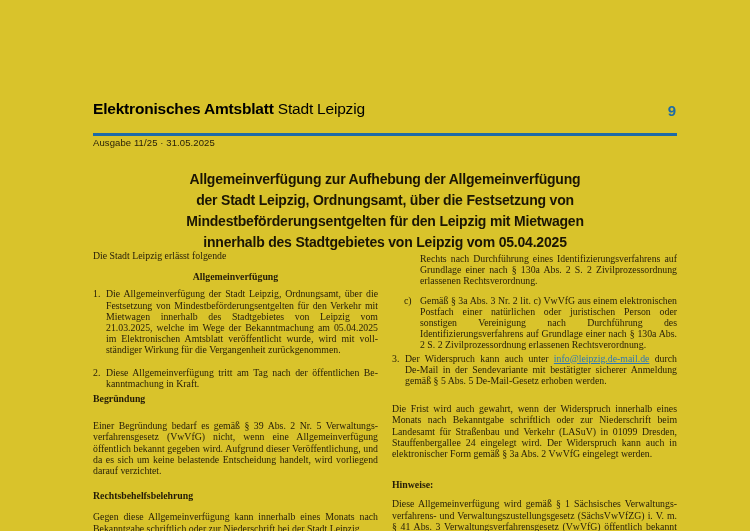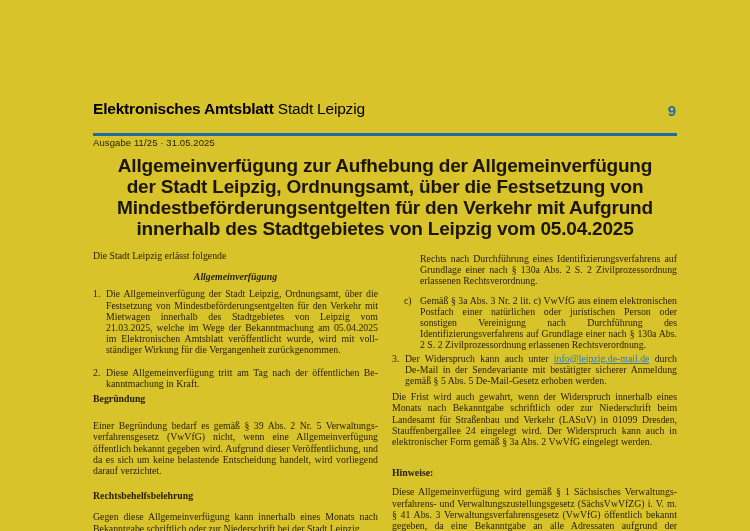--- a/index.html
+++ b/index.html
@@ -27,24 +27,24 @@
   }
   .page-number {
     position:absolute; right:1px; top:2px;
     font-family:"Liberation Sans", sans-serif;
     font-size:15px; font-weight:700; color:#1e6ba6;
   }
   .header-rule { position:absolute; left:0; top:133px; width:584px; height:3px; background:#1e6ba6; }
 
   
   .doc-title {
-    position:absolute; left:0; top:155px; width:584px;
+    position:absolute; left:0; top:169px; width:584px;
     text-align:center;
     font-family:"Liberation Sans", sans-serif;
-    font-weight:700; font-size:19px; line-height:21px;
+    font-weight:700; font-size:14px; line-height:21px;
     letter-spacing:-0.2px; color:#1b1504;
   }
   .doc-title .title-line { white-space:nowrap; }
 
   
   .columns { position:absolute; left:0; top:250px; width:584px; height:281px; overflow:hidden; }
   .col { position:absolute; top:0; width:285px; font-size:9.8px; line-height:11.2px; text-align:justify; }
   .col-left  { left:0; }
   .col-right { left:299px; padding-top:3px; }
 
@@ -52,31 +52,31 @@
   .heading { font-weight:700; text-align:left; }
   .heading-center { font-weight:700; text-align:center; }
 
   .list-item { position:relative; padding-left:13px; }
   .list-item > .marker { position:absolute; left:0; top:0; }
   .sub-item { position:relative; padding-left:28px; }
   .sub-item > .marker { position:absolute; left:12px; top:0; }
   .cont-indent { padding-left:28px; }
 
   
-  .mt-heading-center { margin-top:10px;font-style:italic; }
+  .mt-heading-center { margin-top:10px; }
   .mt-item1 { margin-top:6px; }
   .mt-item2 { margin-top:11px; }
   .mt-begruendung { margin-top:4px; }
   .mt-begruendung-p { margin-top:16px; }
   .mt-rechtsbehelf { margin-top:14px; }
   .mt-rechtsbehelf-p { margin-top:10px; }
 
   .mt-c-item { margin-top:8px; }
   .mt-item3 { margin-top:2px; }
-  .mt-frist { margin-top:5px; }
+  .mt-frist { margin-top:17px; }
   .mt-hinweise { margin-top:20px; }
   .mt-hinweise-p { margin-top:8px; }
 
   a.email-link { color:#2e76b4; text-decoration:underline; }
 </style>
 </head>
 <body>
 
 <div class="content-area">
 
@@ -85,21 +85,21 @@
       <span>Elektronisches Amtsblatt</span><span class="regular"> Stadt Leipzig</span>
     </div>
     <div class="issue-line">Ausgabe 11/25 · 31.05.2025</div>
     <div class="page-number">9</div>
   </div>
   <div class="header-rule"></div>
 
   <div class="doc-title">
     <div class="title-line">Allgemeinverfügung zur Aufhebung der Allgemeinverfügung</div>
     <div class="title-line">der Stadt Leipzig, Ordnungsamt, über die Festsetzung von</div>
-    <div class="title-line">Mindestbeförderungsentgelten für den Verkehr mit Aufgrund</div>
+    <div class="title-line">Mindestbeförderungsentgelten für den Leipzig mit Mietwagen</div>
     <div class="title-line">innerhalb des Stadtgebietes von Leipzig vom 05.04.2025</div>
   </div>
 
   <div class="columns">
 
     <div class="col col-left">
       <div class="para">Die Stadt Leipzig erlässt folgende</div>
 
       <div class="heading-center mt-heading-center">Allgemeinverfügung</div>
 

